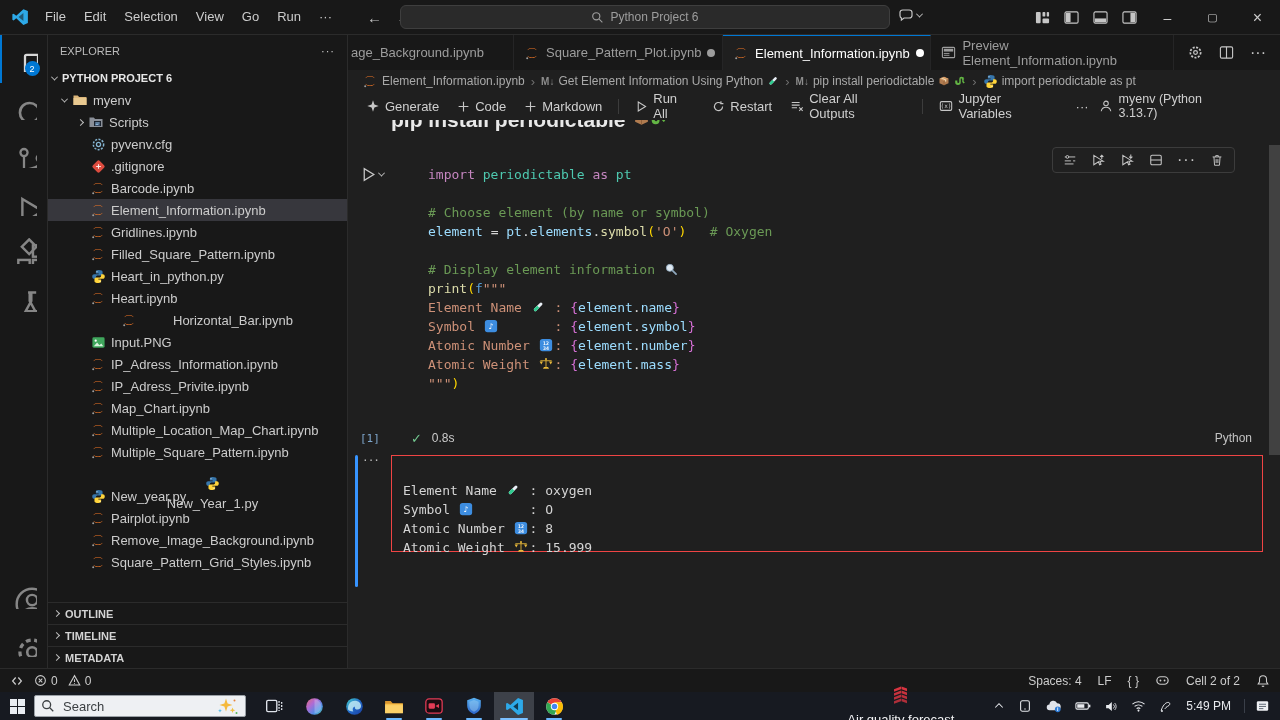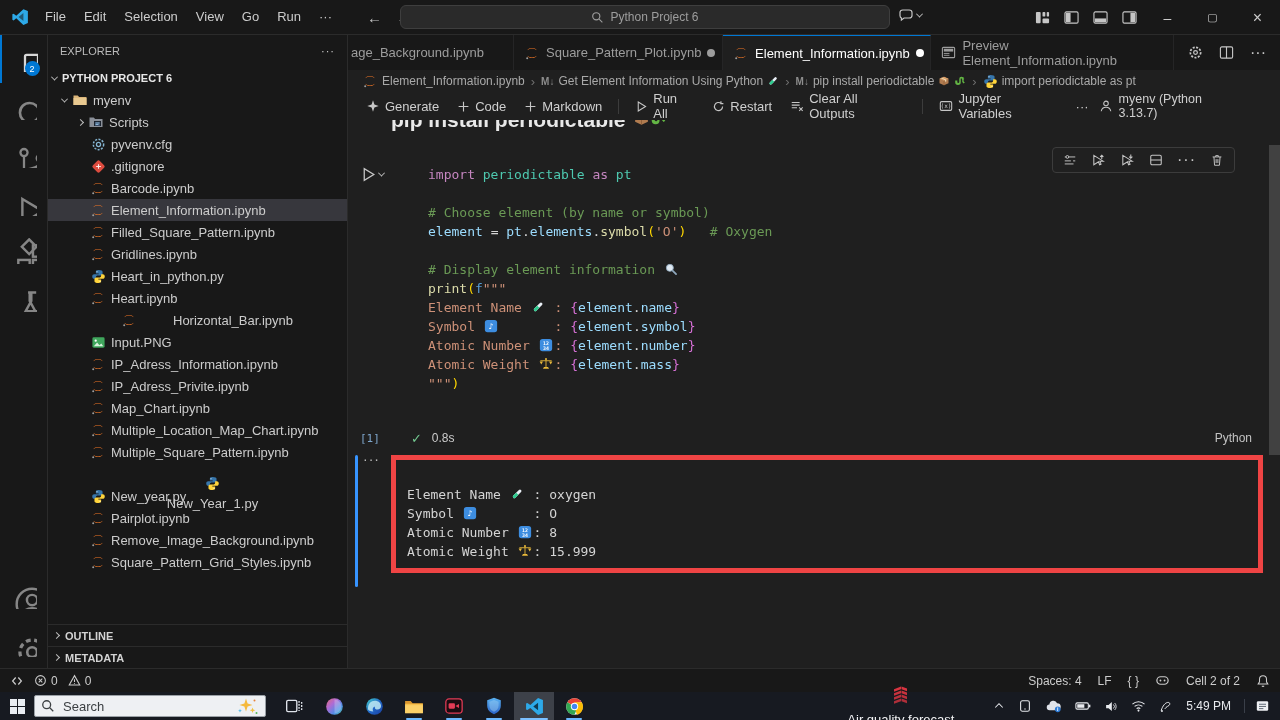--- a/index.html
+++ b/index.html
@@ -101,40 +101,40 @@
 
   .exec-bar { position:absolute; left:12px; right:28px; top:308px; height:20px;
     display:flex; align-items:center; font-size:12px; color:#cccccc; }
   .exec-count { color:#7ea6cc; font-family:"DejaVu Sans Mono", monospace; font-size:11px; }
   .exec-check { color:#73c991; margin-left:31px; font-size:13px; }
   .exec-time { margin-left:10px; }
   .exec-lang { margin-left:auto; color:#c3c3c3; }
 
   .focus-bar { position:absolute; left:7px; top:335px; width:3px; height:132px; background:#3794ff; border-radius:2px; }
   .out-dots { position:absolute; left:15px; top:331px; color:#b9b9b9; font-size:14px; letter-spacing:1px; }
-  .output-box { position:absolute; left:43px; right:17px; top:335px; height:118px;
-    border:5px solid #ef4444; background:#1f1f1f; padding:25px 16px 0 11px; }
+  .output-box { position:absolute; left:43px; right:17px; top:335px; height:97px;
+    border:1px solid #ef4444; background:#1f1f1f; padding:25px 16px 0 11px; }
   .ol { color:#d4d4d4; }
 
   .scrollbar { position:absolute; right:0; top:25px; width:11px; height:310px;
     background:rgba(121,121,121,0.38); }
 
   
   .statusbar { height:24px; background:#181818; border-top:1px solid #2b2b2b;
     display:flex; align-items:center; font-size:12px; color:#cccccc; flex:0 0 24px; padding:0 10px; }
   .sb-left { display:flex; align-items:center; gap:10px; }
   .sb-right { margin-left:auto; display:flex; align-items:center; gap:16px; }
   .sb-it { display:flex; align-items:center; gap:4px; }
 
   
   .taskbar { height:28px; background:#171a21; display:flex; align-items:center; flex:0 0 28px; }
   .start { width:34px; height:28px; display:flex; align-items:center; justify-content:center; }
   .start-flag { display:grid; grid-template-columns:7px 7px; grid-template-rows:7px 7px; gap:1px; }
   .start-flag i { background:#e9edf2; }
-  .tb-search { width:232px; height:22px; background:#eef0f3; border:1px solid #9aa0a6; border-radius:2px;
+  .tb-search { width:212px; height:22px; background:#eef0f3; border:1px solid #9aa0a6; border-radius:2px;
     display:flex; align-items:center; gap:8px; padding:0 6px; color:#3c4043; font-size:13px; margin-right:8px; }
   .tb-search .sparkles { margin-left:auto; }
   .task-app { width:40px; height:28px; display:flex; align-items:center; justify-content:center; position:relative; }
   .task-app.running::after { content:""; position:absolute; bottom:0; left:12px; right:12px; height:2.5px;
     background:#6bb8ff; border-radius:2px; }
   .task-app.active { background:#3d4149; }
   .task-app.active::after { left:6px; right:6px; background:#7cc0ff; }
   .tray { margin-left:auto; display:flex; align-items:center; gap:13px; padding-right:10px; color:#e8eaee; }
   .widget { display:flex; align-items:center; gap:8px; font-size:13px; color:#f2f3f5; margin-right:26px;flex-direction:column; }
   .tray-time { font-size:12px; }
@@ -374,32 +374,32 @@
           </div>
           <div class="row" style="padding-left: 30px;">
             <span class="chev-sp"></span>
             <span class="ic file-ic">
               <svg width="16" height="16" viewBox="0 0 16 16">
                 <path d="M3.2 5.2A5.6 4.6 0 0 1 12.8 5.2 6.6 5.8 0 0 0 3.2 5.2Z" fill="#f37726"></path>
                 <path d="M3.2 10.8A5.6 4.6 0 0 0 12.8 10.8 6.6 5.8 0 0 1 3.2 10.8Z" fill="#f37726"></path>
                 <circle cx="3.2" cy="13.2" r="1" fill="#9e9e9e"></circle>
               </svg>
             </span>
+            <span>Gridlines.ipynb</span>
+          </div>
+          <div class="row" style="padding-left: 30px;">
+            <span class="chev-sp"></span>
+            <span class="ic file-ic">
+              <svg width="16" height="16" viewBox="0 0 16 16">
+                <path d="M3.2 5.2A5.6 4.6 0 0 1 12.8 5.2 6.6 5.8 0 0 0 3.2 5.2Z" fill="#f37726"></path>
+                <path d="M3.2 10.8A5.6 4.6 0 0 0 12.8 10.8 6.6 5.8 0 0 1 3.2 10.8Z" fill="#f37726"></path>
+                <circle cx="3.2" cy="13.2" r="1" fill="#9e9e9e"></circle>
+              </svg>
+            </span>
             <span>Filled_Square_Pattern.ipynb</span>
-          </div>
-          <div class="row" style="padding-left: 30px;">
-            <span class="chev-sp"></span>
-            <span class="ic file-ic">
-              <svg width="16" height="16" viewBox="0 0 16 16">
-                <path d="M3.2 5.2A5.6 4.6 0 0 1 12.8 5.2 6.6 5.8 0 0 0 3.2 5.2Z" fill="#f37726"></path>
-                <path d="M3.2 10.8A5.6 4.6 0 0 0 12.8 10.8 6.6 5.8 0 0 1 3.2 10.8Z" fill="#f37726"></path>
-                <circle cx="3.2" cy="13.2" r="1" fill="#9e9e9e"></circle>
-              </svg>
-            </span>
-            <span>Gridlines.ipynb</span>
           </div>
           <div class="row" style="padding-left: 30px;">
             <span class="chev-sp"></span>
             <span class="ic file-ic">
               <svg width="15" height="15" viewBox="0 0 16 16">
                 <path d="M8 1C5.4 1 5.2 2.1 5.2 2.9V4.7h3v.8H3.4C2.3 5.5 1.3 6.2 1.3 8s1 2.5 2.1 2.5h1.8V8.9c0-1.2.9-1.9 2-1.9h3.3c1 0 1.8-.8 1.8-1.8V2.9C12.3 1.9 11 1 8 1Z" fill="#3776ab"></path>
                 <path d="M8 15c2.6 0 2.8-1.1 2.8-1.9V11.3h-3v-.8h4.8c1.1 0 2.1-.7 2.1-2.5s-1-2.5-2.1-2.5h-1.8v1.6c0 1.2-.9 1.9-2 1.9H5.5c-1 0-1.8.8-1.8 1.8v2.3C3.7 14.1 5 15 8 15Z" fill="#ffd43b"></path>
                 <circle cx="6.4" cy="2.9" r=".6" fill="#fff"></circle>
                 <circle cx="9.6" cy="13.1" r=".6" fill="#fff"></circle>
               </svg>
@@ -549,20 +549,24 @@
                 <circle cx="3.2" cy="13.2" r="1" fill="#9e9e9e"></circle>
               </svg>
             </span>
             <span>Square_Pattern_Grid_Styles.ipynb</span>
           </div>
         </div>
       <div id="sbsections" style="margin-top:auto">
           <div class="sb-section">
             <span class="chev right"></span>
             <span>OUTLINE</span>
+          </div>
+          <div class="sb-section">
+            <span class="chev right"></span>
+            <span>TIMELINE</span>
           </div>
           <div class="sb-section">
             <span class="chev right"></span>
             <span>METADATA</span>
           </div>
         </div>
     </div>
 
     <div class="editor">
       <div class="tabbar" id="tabbar">

